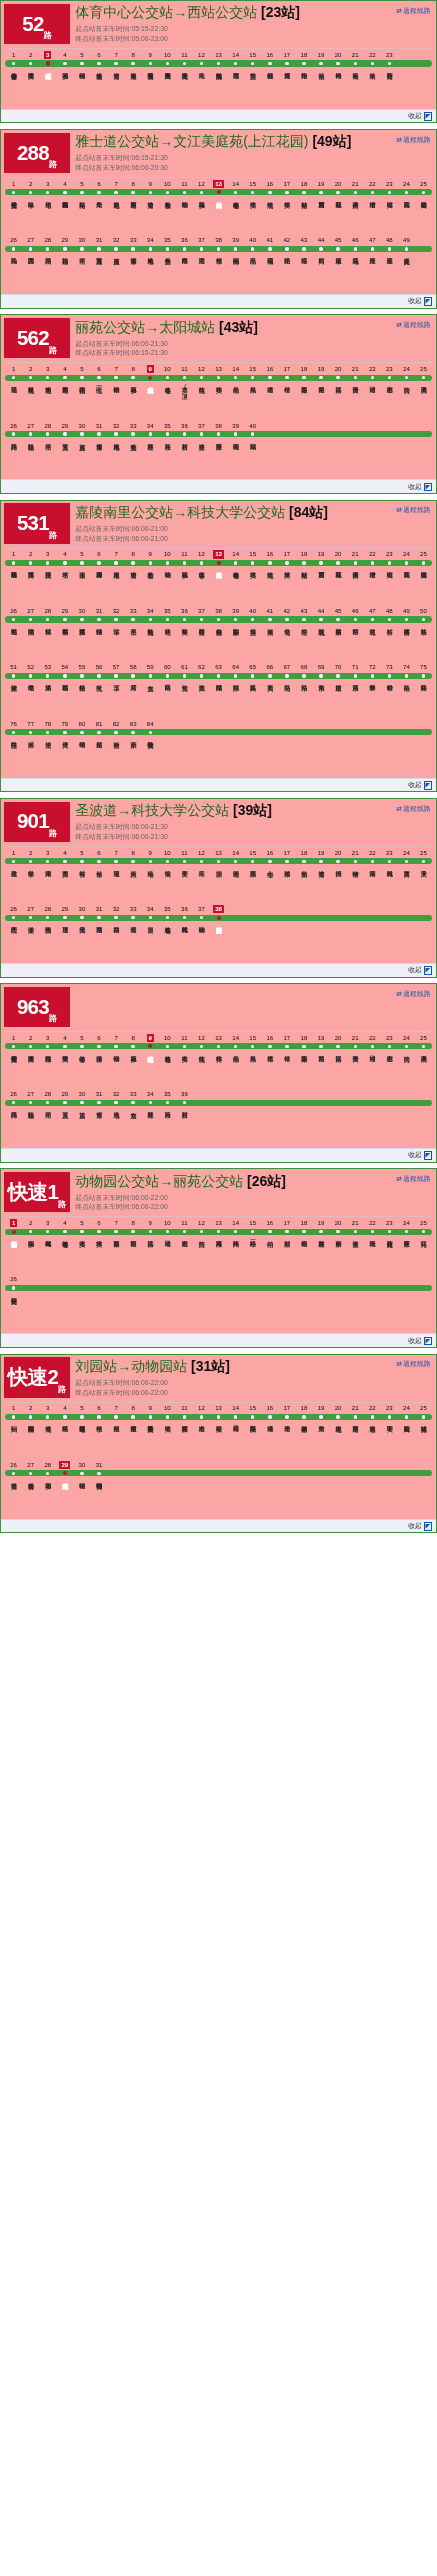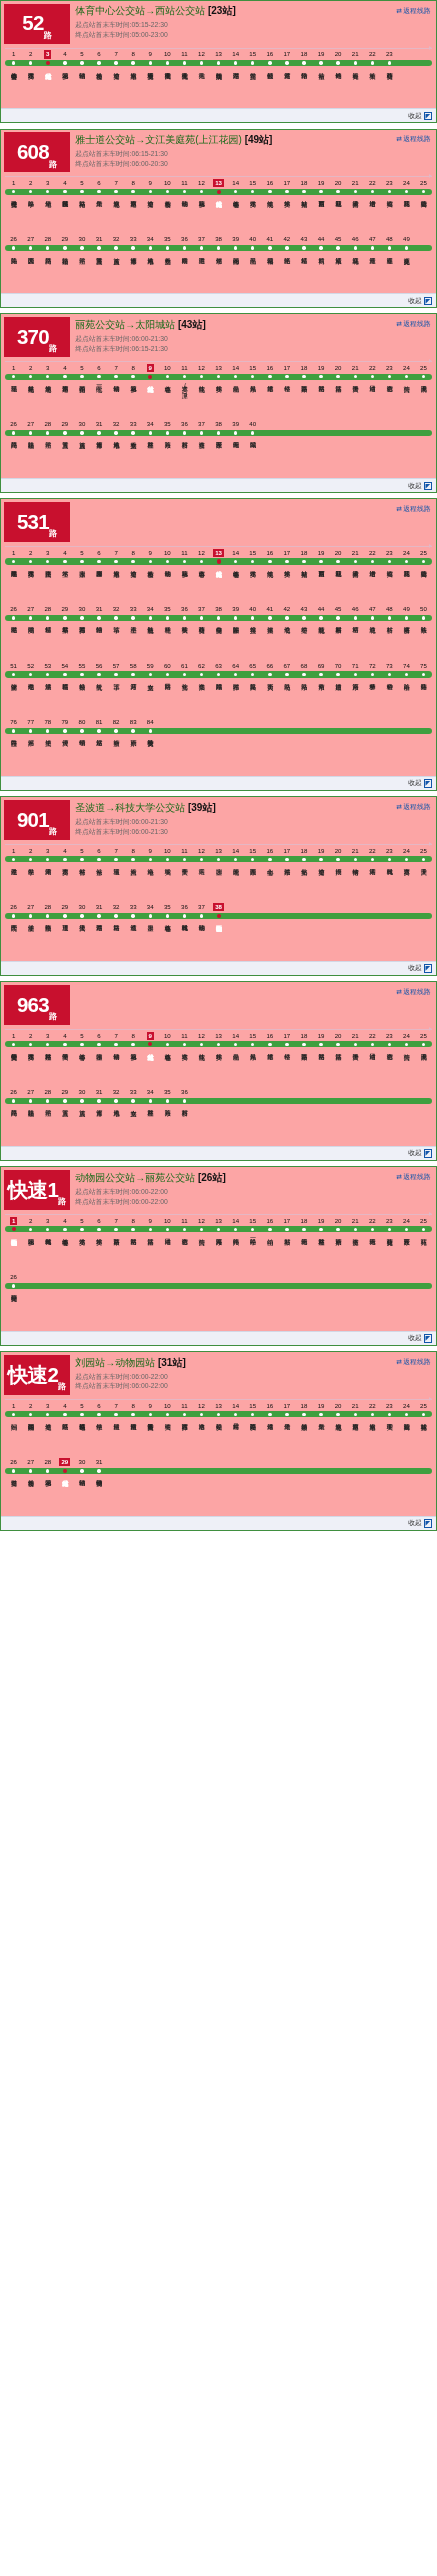--- a/index.html
+++ b/index.html
@@ -31,21 +31,21 @@
     align-items: center;
     justify-content: center;
     font-weight: bold;
     letter-spacing: -0.7px;
     flex: 0 0 66px;
   }
   .badge .num { font-size: 20.5px; line-height: 1; }
   .badge .suffix { font-size: 8.2px; align-self: flex-end; padding-bottom: 2.7px; }
   .head-info { padding-left: 5.5px; flex: 1 1 auto; padding-top: 0.7px; }
   .route-title {
-    font-size: 10px;
+    font-size: 14px;
     color: #1a6b1a;
     margin-bottom: 2px;
     white-space: nowrap;
   }
   .route-title .cnt { color: #111; font-weight: bold; }
   .route-time {
     font-size: 6.8px;
     color: #666;
     line-height: 1.45;
     white-space: nowrap;
@@ -359,21 +359,21 @@
             <div class="name-cell"></div>
             <div class="name-cell"></div>
           </div>
         </div>
       </div>
       <div class="card-foot"><span>收起</span><span class="collapse-icon">◤</span></div>
     </div>
     <div class="route-card">
       <div class="route-head">
         <div class="badge">
-          <span class="num">608</span>
+          <span class="num">288</span>
           <span class="suffix">路</span>
         </div>
         <div class="head-info">
           <div class="route-title"><span>雅士道公交站→文江美庭苑(上江花园)</span> <span class="cnt">[49站]</span></div>
           <div class="route-time">起点站首末车时间:06:15-21:30</div>
           <div class="route-time">终点站首末车时间:06:00-20:30</div>
         </div>
         <div class="return-link"><span class="swap-icon">⇄</span><span>返程线路</span></div>
       </div>
       <div class="sep-line"></div>
@@ -741,21 +741,21 @@
             </div>
             <div class="name-cell"></div>
           </div>
         </div>
       </div>
       <div class="card-foot"><span>收起</span><span class="collapse-icon">◤</span></div>
     </div>
     <div class="route-card">
       <div class="route-head">
         <div class="badge">
-          <span class="num">370</span>
+          <span class="num">562</span>
           <span class="suffix">路</span>
         </div>
         <div class="head-info">
           <div class="route-title"><span>丽苑公交站→太阳城站</span> <span class="cnt">[43站]</span></div>
           <div class="route-time">起点站首末车时间:06:00-21:30</div>
           <div class="route-time">终点站首末车时间:06:15-21:30</div>
         </div>
         <div class="return-link"><span class="swap-icon">⇄</span><span>返程线路</span></div>
       </div>
       <div class="sep-line"></div>
@@ -1090,20 +1090,25 @@
         </div>
       </div>
       <div class="card-foot"><span>收起</span><span class="collapse-icon">◤</span></div>
     </div>
     <div class="route-card">
       <div class="route-head">
         <div class="badge">
           <span class="num">531</span>
           <span class="suffix">路</span>
         </div>
+        <div class="head-info">
+          <div class="route-title"><span>嘉陵南里公交站→科技大学公交站</span> <span class="cnt">[84站]</span></div>
+          <div class="route-time">起点站首末车时间:06:00-21:00</div>
+          <div class="route-time">终点站首末车时间:06:00-21:00</div>
+        </div>
         <div class="return-link"><span class="swap-icon">⇄</span><span>返程线路</span></div>
       </div>
       <div class="sep-line"></div>
       <div class="stops-body">
         <div class="stop-row">
           <div class="num-line">
             <div class="num-cell">1</div>
             <div class="num-cell">2</div>
             <div class="num-cell">3</div>
             <div class="num-cell">4</div>

